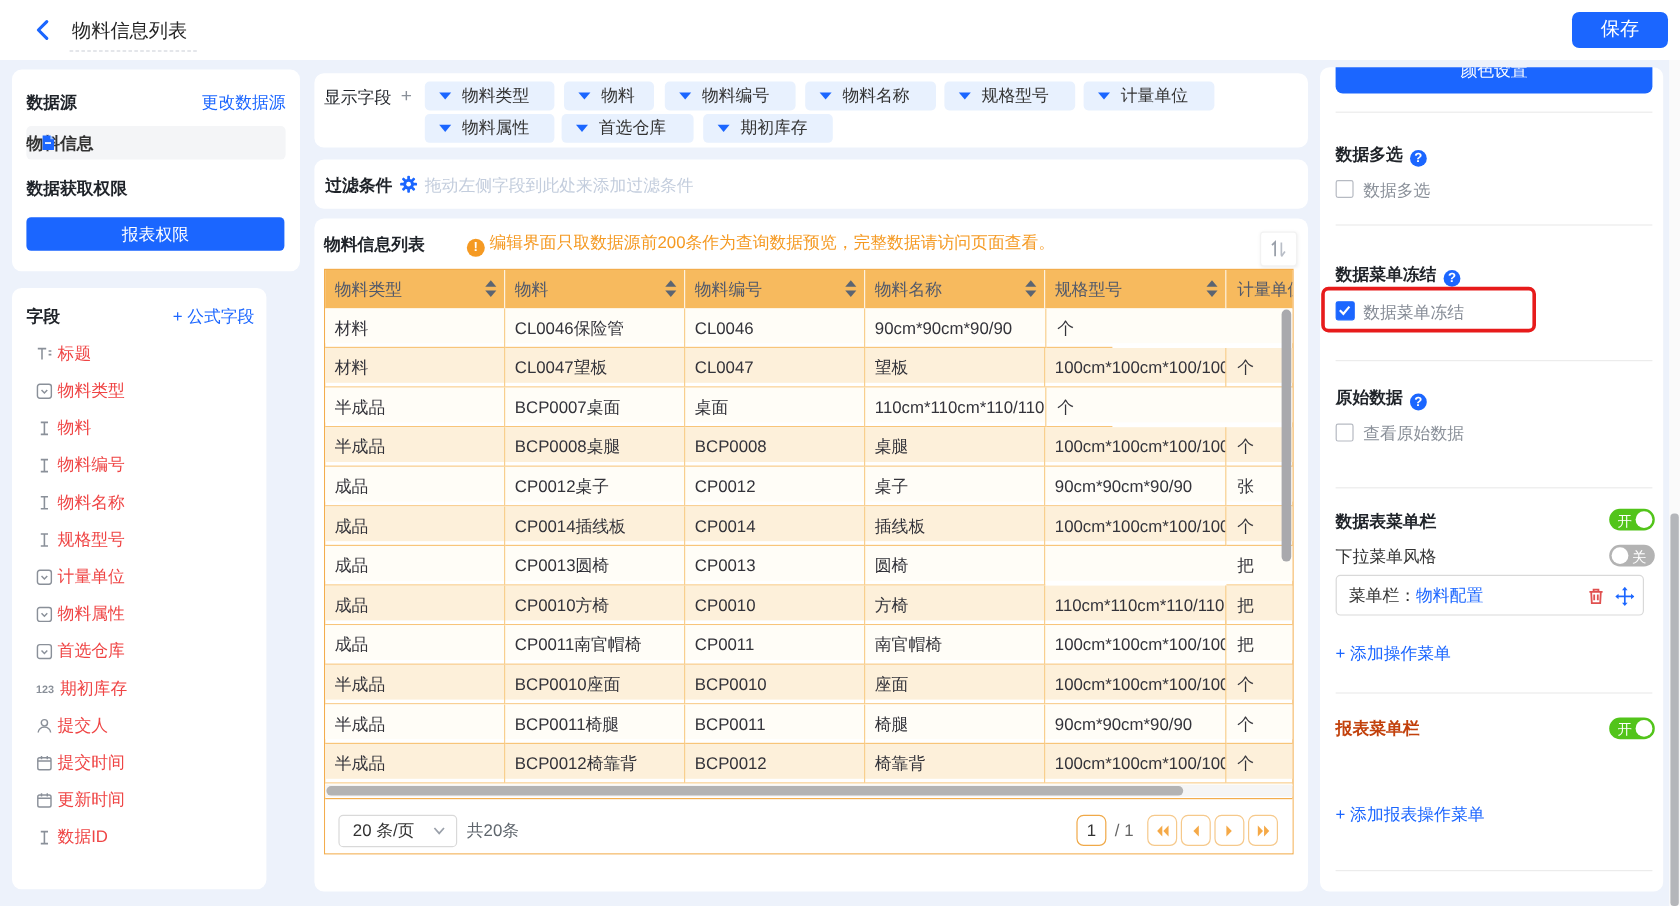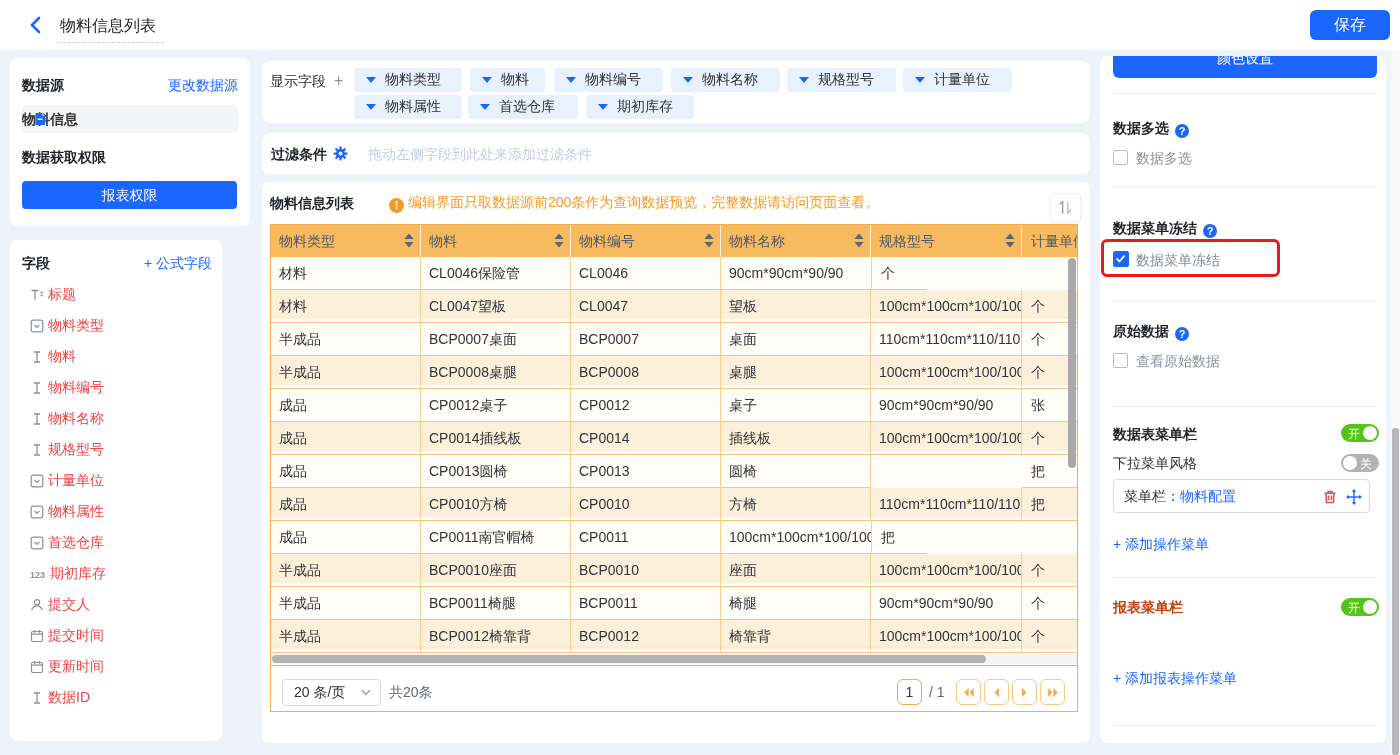--- a/index.html
+++ b/index.html
@@ -229,21 +229,21 @@
           <rect x="0.6" y="8.5" width="5" height="3" rx="1"></rect>
           <rect x="14.4" y="8.5" width="5" height="3" rx="1"></rect>
           <rect x="8.5" y="0.6" width="3" height="5" rx="1" transform="rotate(45 10 10)"></rect>
           <rect x="8.5" y="14.4" width="3" height="5" rx="1" transform="rotate(45 10 10)"></rect>
           <rect x="0.6" y="8.5" width="5" height="3" rx="1" transform="rotate(45 10 10)"></rect>
           <rect x="14.4" y="8.5" width="5" height="3" rx="1" transform="rotate(45 10 10)"></rect>
         </g>
       </g>
       <circle cx="10" cy="10" r="2.6" fill="#fff"></circle>
     </svg>
-  <div class="abs" style="left:106px; top:13px; color:#c3cddd;">拖动左侧字段到此处来添加过滤条件</div>
+  <div class="abs" style="left:92px; top:13px; color:#c3cddd;">拖动左侧字段到此处来添加过滤条件</div>
 </div>
 
 <div class="card" id="cardT3">
   <div class="abs bold" style="left:8px; top:13px; color:#1f2329;">物料信息列表</div>
   <div class="abs" style="left:127px; top:12px;">
     <span style="display:inline-block; width:15px; height:15px; background:#f59a23; border-radius:50%; color:#fff; text-align:center; line-height:15px; font-size:11px; font-weight:bold; vertical-align:-2px;">!</span>
     <span style="color:#f59a23;"> 编辑界面只取数据源前200条作为查询数据预览，完整数据请访问页面查看。</span>
   </div>
   <div id="sortBox">
       <svg width="15" height="16" viewBox="0 0 15 16">
@@ -288,21 +288,20 @@
           <div class="td" style="width:150px;">材料</div>
           <div class="td" style="width:150px;">CL0047望板</div>
           <div class="td" style="width:150px;">CL0047</div>
           <div class="td" style="width:150px;">望板</div>
           <div class="td" style="width:151px;">100cm*100cm*100/100</div>
           <div class="td" style="width:55px;padding-left:9px;border-right:none;overflow:visible;">个</div>
         </div>
         <div class="tr odd" style="top:98px;">
           <div class="td" style="width:150px;">半成品</div>
           <div class="td" style="width:150px;">BCP0007桌面</div>
-          <div class="td" style="width:150px;">BCP0007</div>
           <div class="td" style="width:150px;">桌面</div>
           <div class="td" style="width:151px;">110cm*110cm*110/110</div>
           <div class="td" style="width:55px;padding-left:9px;border-right:none;overflow:visible;">个</div>
         </div>
         <div class="tr even" style="top:131px;">
           <div class="td" style="width:150px;">半成品</div>
           <div class="td" style="width:150px;">BCP0008桌腿</div>
           <div class="td" style="width:150px;">BCP0008</div>
           <div class="td" style="width:150px;">桌腿</div>
           <div class="td" style="width:151px;">100cm*100cm*100/100</div>
@@ -337,20 +336,21 @@
           <div class="td" style="width:150px;">CP0010方椅</div>
           <div class="td" style="width:150px;">CP0010</div>
           <div class="td" style="width:150px;">方椅</div>
           <div class="td" style="width:151px;">110cm*110cm*110/110</div>
           <div class="td" style="width:55px;padding-left:9px;border-right:none;overflow:visible;">把</div>
         </div>
         <div class="tr odd" style="top:296px;">
           <div class="td" style="width:150px;">成品</div>
           <div class="td" style="width:150px;">CP0011南官帽椅</div>
           <div class="td" style="width:150px;">CP0011</div>
+          <div class="td" style="width:150px;">南官帽椅</div>
           <div class="td" style="width:151px;">100cm*100cm*100/100</div>
           <div class="td" style="width:55px;padding-left:9px;border-right:none;overflow:visible;">把</div>
         </div>
         <div class="tr even" style="top:329px;">
           <div class="td" style="width:150px;">半成品</div>
           <div class="td" style="width:150px;">BCP0010座面</div>
           <div class="td" style="width:150px;">BCP0010</div>
           <div class="td" style="width:150px;">座面</div>
           <div class="td" style="width:151px;">100cm*100cm*100/100</div>
           <div class="td" style="width:55px;padding-left:9px;border-right:none;overflow:visible;">个</div>

